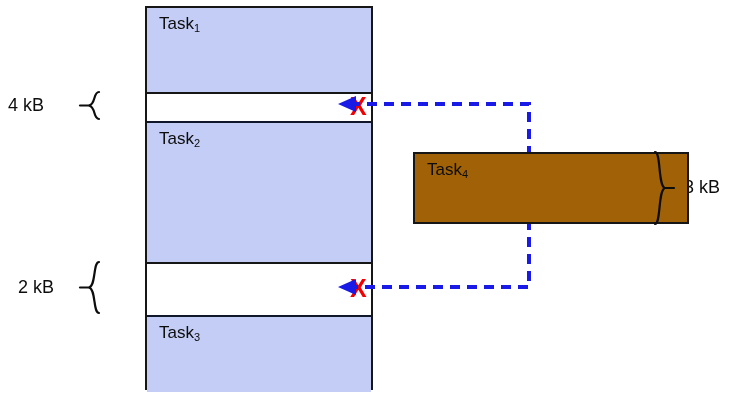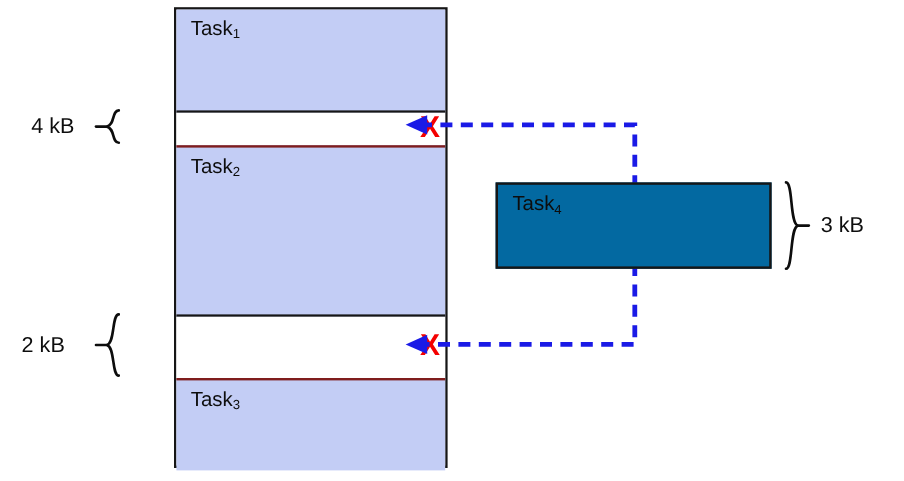--- a/index.html
+++ b/index.html
@@ -30,21 +30,21 @@
     background: #ffffff;
     margin-left: 40px;
   }
 
   .mem-block {
     position: absolute;
     left: 0;
     width: 100%;
     background: #c3cdf5;
     box-sizing: border-box;
-    border-top: 2px solid #7f1d1d;
+    border-top: 2px solid #0f172a;
     border-bottom: 2px solid #161616;
   }
   .mem-block.no-top { border-top: none; }
   .mem-block.no-bottom { border-bottom: none; padding-left: 24px; }
 
   .block-label {
     position: absolute;
     left: 12px;
     top: 7px;
     font-size: 17px;
@@ -76,23 +76,23 @@
     font-weight: bold;
     line-height: 1;
     font-family: "Liberation Sans", sans-serif;
   }
 
   
   .task4-box {
     position: absolute;
     left: 413px;
     top: 152px;
-    width: 230px;
+    width: 276px;
     height: 72px;
-    background: #0369a1;
+    background: #a16207;
     border: 2px solid #161616;
     box-sizing: border-box;
     z-index: 5;
   }
   .brace-label {
     position: absolute;
     font-size: 18px;
     color: #0d0d0d;
     line-height: 1;
     white-space: nowrap;
@@ -177,19 +177,19 @@
       <path d="M 99,262 C 93,262 96,286 89,287.5 C 96,289 93,313 99,313" fill="none" stroke="#0d0d0d" stroke-width="2.2" stroke-linecap="round"></path>
       <line x1="89" y1="287.5" x2="80" y2="287.5" stroke="#0d0d0d" stroke-width="2.2" stroke-linecap="round"></line>
     </g>
 
     <g>
       <path d="M 655,152 C 661,152 658,186.5 665,188 C 658,189.5 661,224 655,224" fill="none" stroke="#0d0d0d" stroke-width="2.2" stroke-linecap="round"></path>
       <line x1="665" y1="188" x2="674" y2="188" stroke="#0d0d0d" stroke-width="2.2" stroke-linecap="round"></line>
     </g>
   </svg>
 
-  <div class="brace-label" style="left:26px; top:96px;">4 kB</div>
+  <div class="brace-label" style="left:8px; top:96px;">4 kB</div>
 
   <div class="brace-label" style="left:18px; top:278px;">2 kB</div>
 
   <div class="brace-label" style="left:684px; top:178px;">3 kB</div>
 
 </div>
 
 </body></html>

